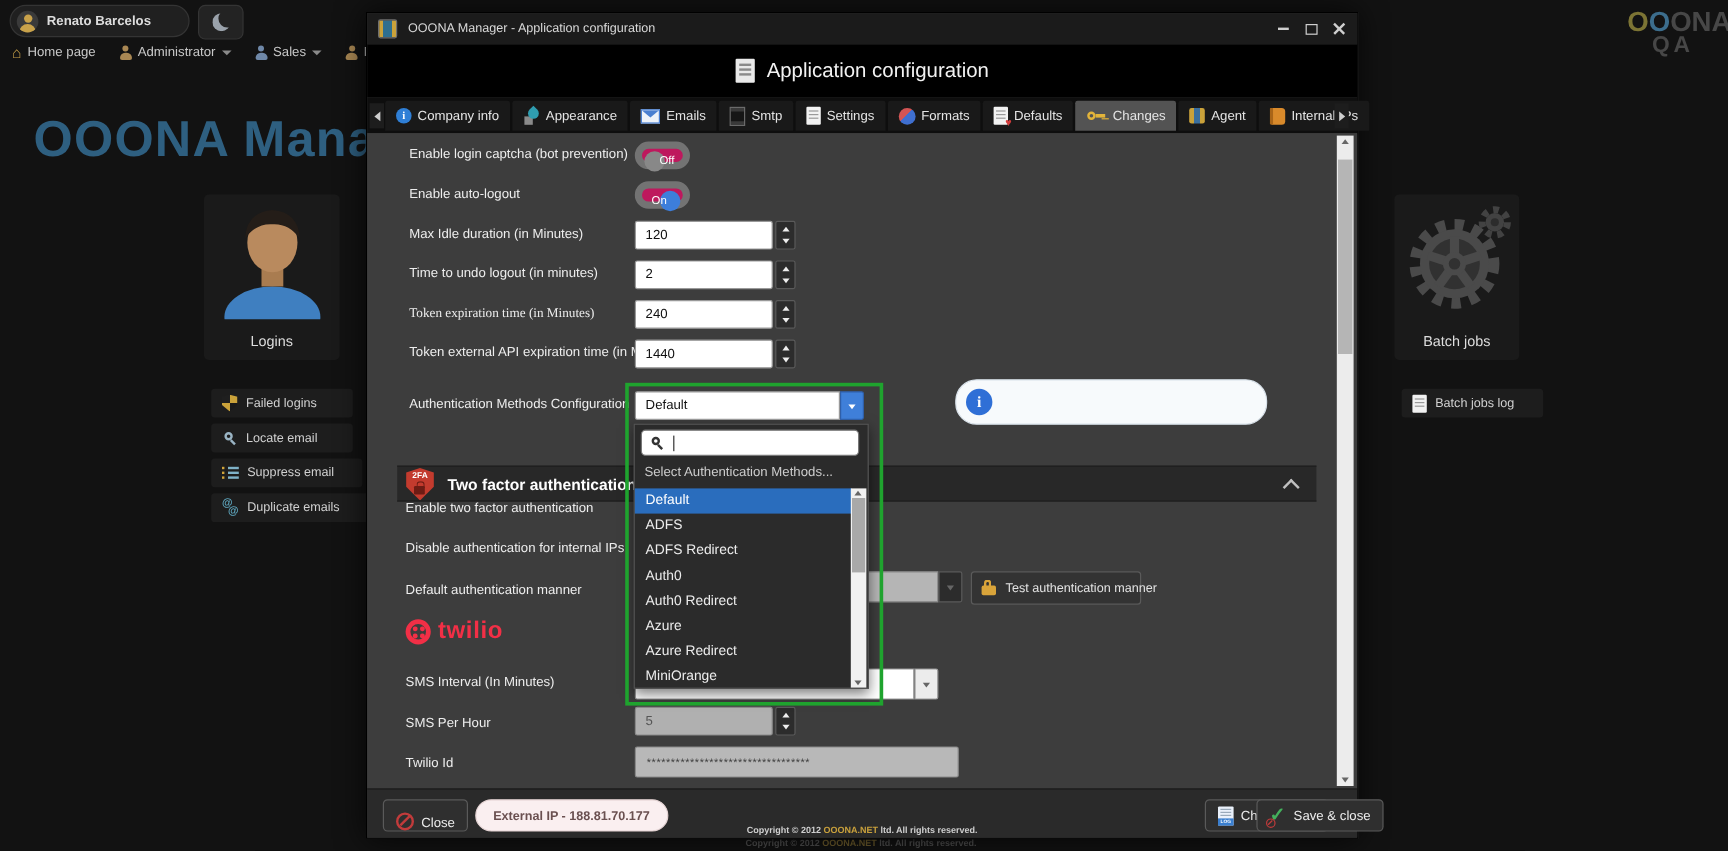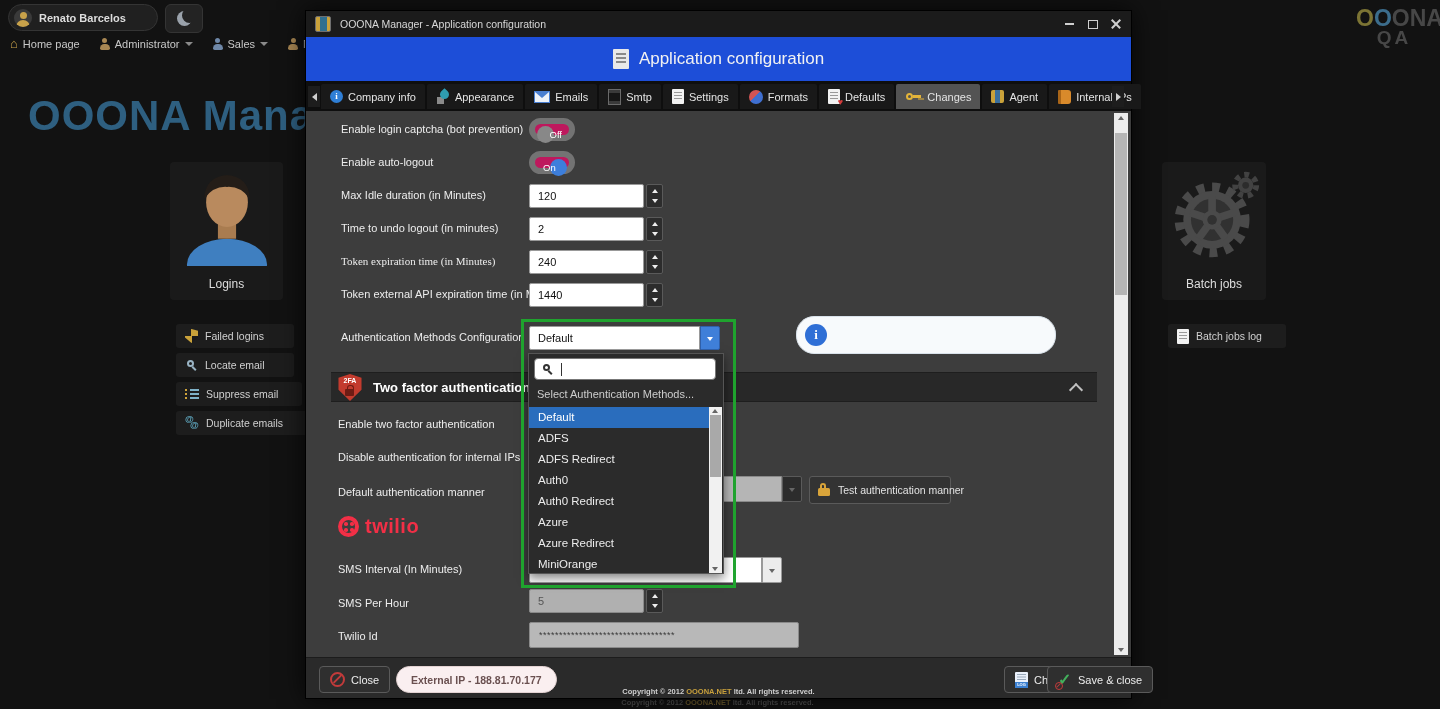--- a/index.html
+++ b/index.html
@@ -59,21 +59,21 @@
   .appico{width:14px;height:14px;margin-left:9px;border:1px solid #6f6f6f;border-radius:2px;
           background:linear-gradient(90deg,#caa23a 25%,#2f6f8f 25% 75%,#caa23a 75%);}
   .wtitle{margin-left:9px;font-size:10.5px;color:#d8d8d8;}
   .wbtn{position:absolute;top:5px;width:22px;height:16px;display:flex;align-items:center;justify-content:center;}
   .minbar{width:9px;height:2px;background:#cfcfcf;}
   .maxbox{width:8px;height:7px;border:1.5px solid #cfcfcf;}
   .xico{position:relative;width:10px;height:10px;}
   .xico::before,.xico::after{content:'';position:absolute;left:-1px;top:4px;width:12px;height:1.8px;background:#cfcfcf;}
   .xico::before{transform:rotate(45deg);} .xico::after{transform:rotate(-45deg);}
 
-  .winheader{position:absolute;left:0;top:26px;width:825px;height:44px;background:#1d4ed8;
+  .winheader{position:absolute;left:0;top:26px;width:825px;height:44px;background:#000000;
              display:flex;align-items:center;justify-content:center;gap:10px;}
   .hdoc{position:relative;width:16px;height:20px;background:#e9e9e9;border-radius:1px;}
   .hdoc::before{content:'';position:absolute;left:3px;top:4px;width:10px;height:1.5px;background:#8a8a8a;box-shadow:0 4px 0 #8a8a8a,0 8px 0 #8a8a8a;}
   .htitle{font-size:17px;color:#f2f2f2;}
 
   .tabstrip{position:absolute;left:0;top:70px;width:825px;height:30px;background:#0e0e0e;}
   .tabs{position:absolute;left:15px;top:3px;display:flex;gap:2px;}
   .tab{display:flex;align-items:center;gap:5px;height:25px;padding:0 9px;background:#191919;border-radius:2px 2px 0 0;
        color:#e4e4e4;font-size:11px;white-space:nowrap;}
   .tab.active{background:#535353;}
@@ -148,21 +148,21 @@
   .ddscroll .thumb{position:absolute;left:1px;top:8px;width:11px;height:62px;background:#a9a9a9;}
   .ddscroll .tri{position:absolute;left:3px;}
   .ddscroll .tu{top:2px;} .ddscroll .td{bottom:2px;}
 
   .tipbox{position:absolute;left:490px;top:205px;width:260px;height:38px;background:#f7fafc;border:1px solid #d9e2ea;
           border-radius:18px;box-sizing:border-box;z-index:5;}
   .tipico{position:absolute;left:8px;top:7px;width:22px;height:22px;border-radius:50%;background:#2f6fd6;color:#fff;
           font-weight:bold;font-size:13px;text-align:center;line-height:22px;font-family:"Liberation Serif",serif;}
   .tiptext{position:absolute;left:38px;top:5px;font-size:10.5px;color:#5b6d7c;line-height:13.5px;white-space:nowrap;}
 
-  .sechdr{position:absolute;left:25px;top:261px;width:766px;height:30px;background:#282828;border-top:1px solid #1e1e1e;
+  .sechdr{position:absolute;left:25px;top:277px;width:766px;height:30px;background:#282828;border-top:1px solid #1e1e1e;
           border-bottom:1px solid #1e1e1e;box-sizing:border-box;}
   .fashield{position:absolute;left:7px;top:1px;width:24px;height:27px;background:#c33b2e;
             clip-path:polygon(50% 0,98% 14%,98% 58%,50% 100%,2% 58%,2% 14%);}
   .fashield .fa-t{display:block;margin-top:3px;text-align:center;font-size:7px;font-weight:bold;color:#fff;}
   .fashield::before{content:'';position:absolute;left:9px;top:11px;width:5px;height:5px;border:1.5px solid #6e1c14;border-bottom:none;border-radius:3px 3px 0 0;}
   .fashield::after{content:'';position:absolute;left:7px;top:15px;width:9px;height:7px;background:#6e1c14;border-radius:1px;}
   .sectitle{position:absolute;left:42px;top:7px;font-size:13px;font-weight:bold;color:#fff;}
   .chev{position:absolute;right:16px;top:12px;width:8px;height:8px;border-top:2px solid #c0c0c0;border-right:2px solid #c0c0c0;transform:rotate(-45deg);}
 
   .testbtn{position:absolute;left:503px;top:365px;width:142px;height:28px;background:#333;border:1px solid #5a5a5a;border-radius:3px;
@@ -514,21 +514,21 @@
       <div class="greenbox"></div>
 
       <div class="cscroll">
         <span class="tri dkup tu" style="position:absolute;"></span>
         <span class="thumb"></span>
         <span class="tri dkdn td" style="position:absolute;"></span>
       </div>
     </div>
 
     <div class="wfooter">
-      <div class="fbtn" style="left:13px;">
+      <div class="fbtn" style="left:13px;align-items:flex-end;">
         <span class="noent"></span>
         <span>Close</span>
       </div>
       <div class="ippill">
         <span>External IP - 188.81.70.177</span>
       </div>
       <div class="fbtn" style="left:658px;margin-left:40px;">
         <span class="clogico"></span>
         <span>Changes log</span>
       </div>

